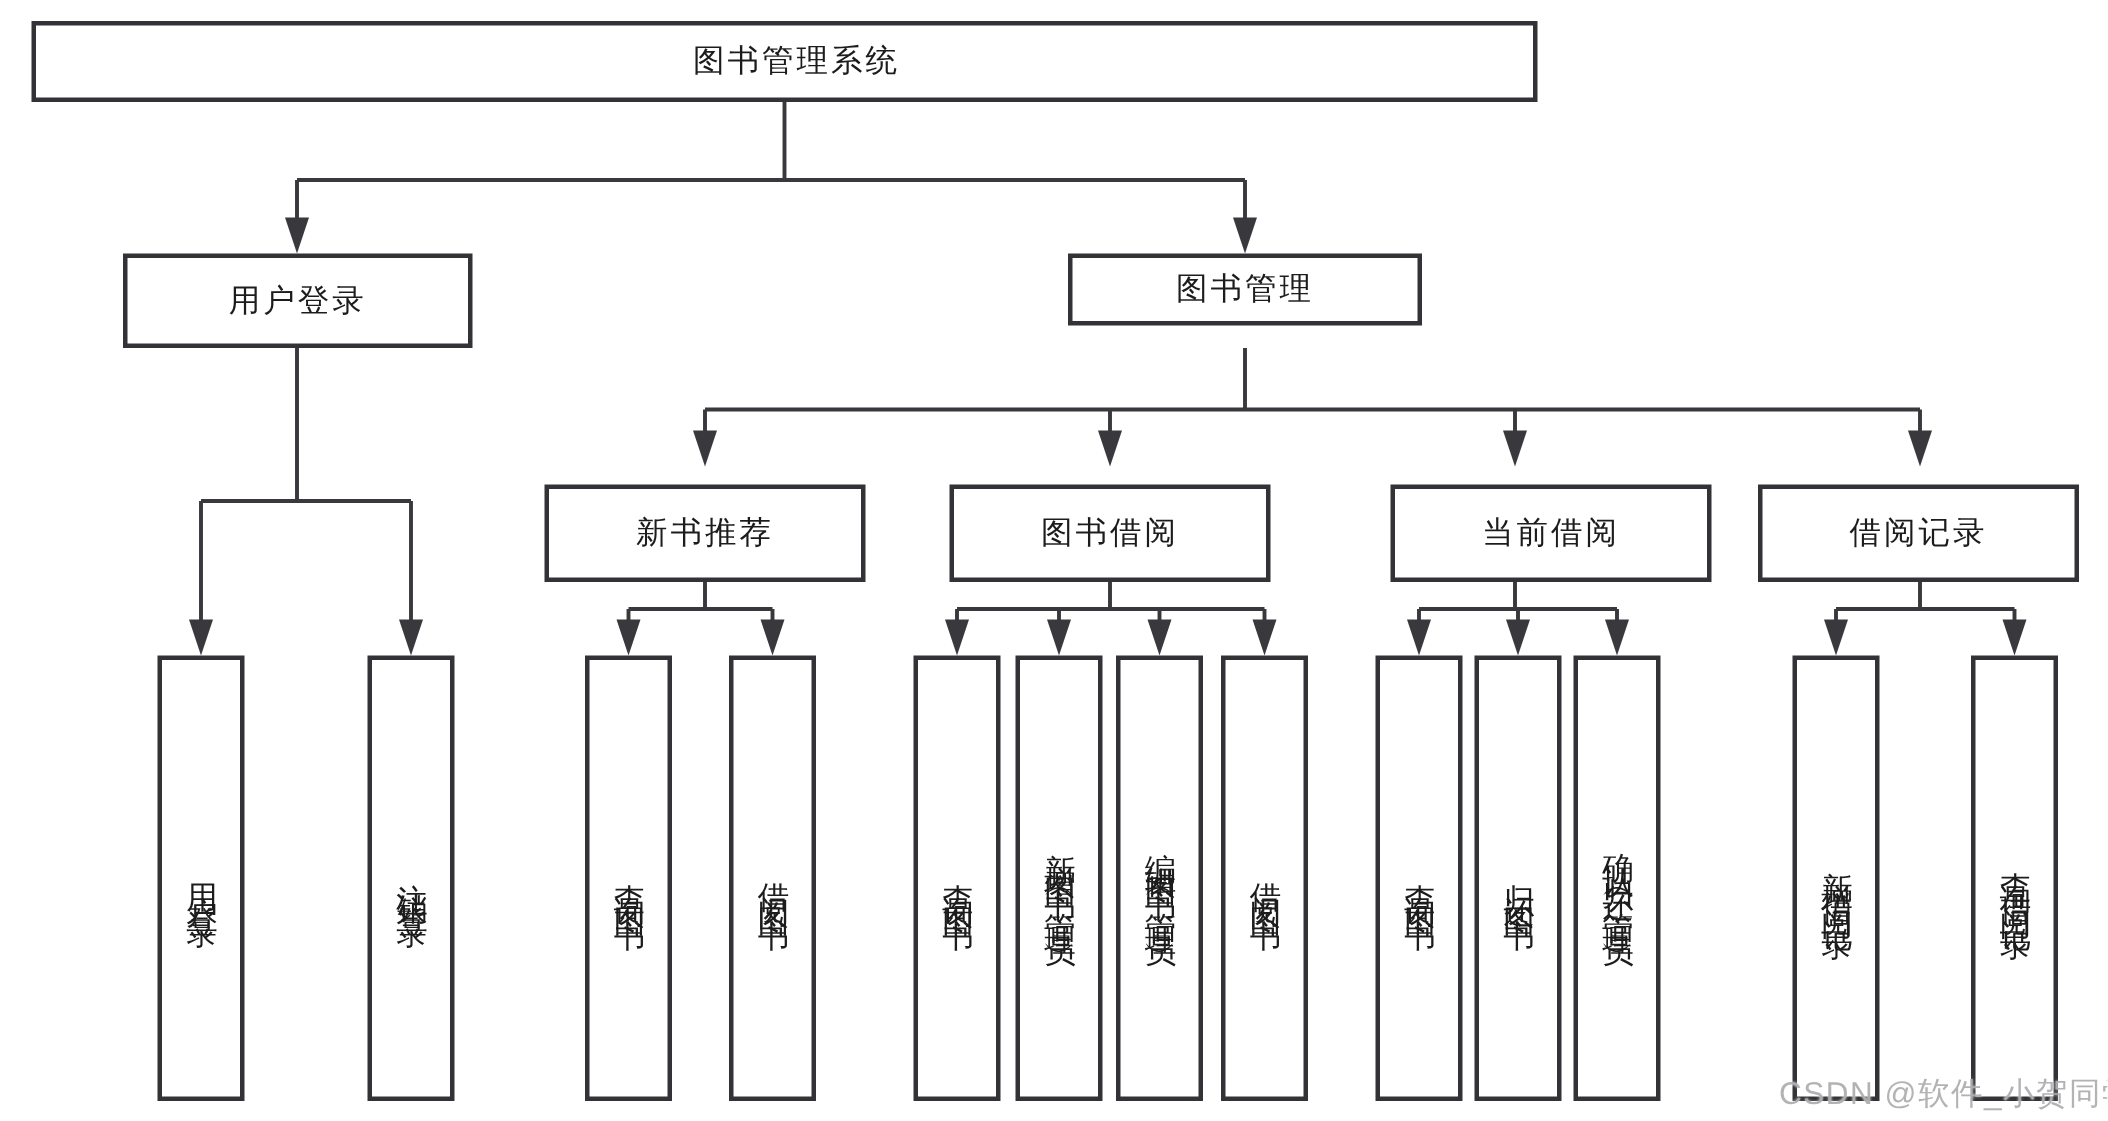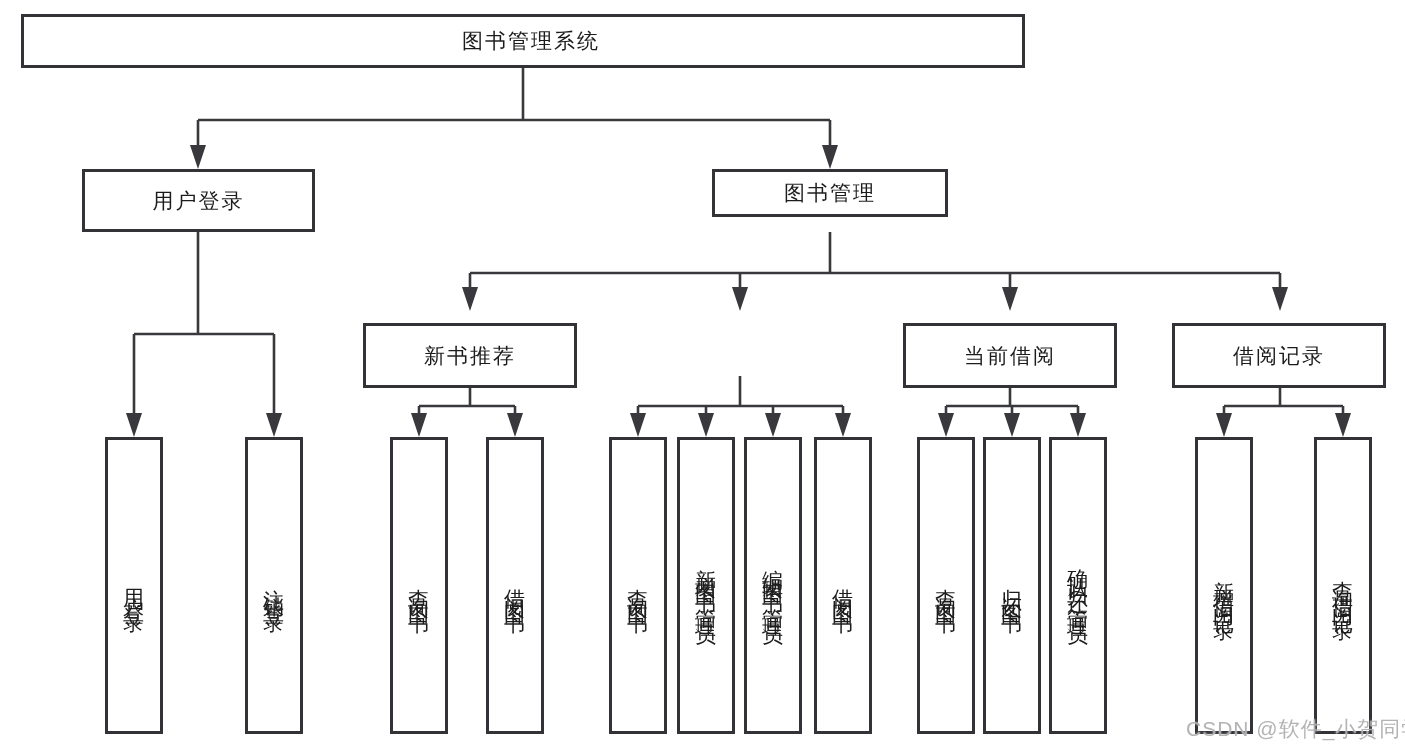--- a/index.html
+++ b/index.html
@@ -14,21 +14,21 @@
     display:flex;align-items:center;justify-content:center;
     text-align:center;line-height:1.2;
   }
   .h{font-size:21px;letter-spacing:2px;}
   .root{left:21px;top:14px;width:1004px;height:54px;padding-left:16px;}
   .n-user-login{left:82px;top:169px;width:233px;height:63px;}
   .n-book-mgmt{left:712px;top:169px;width:236px;height:48px;}
   .lvl3{top:311px;width:214px;height:65px;margin-top:12px;}
   .n-new-book{left:363px;}
   .n-book-borrow{left:633px;}
-  .n-current-borrow{left:903px;}
+  .n-current-borrow{left:927px;}
   .n-borrow-records{left:1172px;}
   .v{
     top:437px;width:58px;height:297px;
     writing-mode:vertical-rl;text-orientation:mixed;
     font-size:21px;letter-spacing:8px;padding-top:4px;
   }
   .leaf-a{left:105px;} .leaf-b{left:245px;}
   .leaf-c{left:390px;} .leaf-d{left:486px;}
   .leaf-e{left:609px;} .leaf-f{left:677px;} .leaf-g{left:744px;} .leaf-h{left:814px;}
   .leaf-i{left:917px;} .leaf-j{left:983px;} .leaf-k{left:1049px;}
@@ -93,20 +93,21 @@
       <polygon points="1335,413 1351,413 1343,437"></polygon>
     </g>
   </svg>
 
   <div class="box h root">图书管理系统</div>
 
   <div class="box h n-user-login">用户登录</div>
   <div class="box h n-book-mgmt">图书管理</div>
 
   <div class="box h lvl3 n-new-book">新书推荐</div>
+  <div class="box h lvl3 n-book-borrow">图书借阅</div>
   <div class="box h lvl3 n-current-borrow">当前借阅</div>
   <div class="box h lvl3 n-borrow-records">借阅记录</div>
 
   <div class="box v leaf-a">用户登录</div>
   <div class="box v leaf-b">注销登录</div>
 
   <div class="box v leaf-c">查询图书</div>
   <div class="box v leaf-d">借阅图书</div>
 
   <div class="box v leaf-e">查询图书</div>

